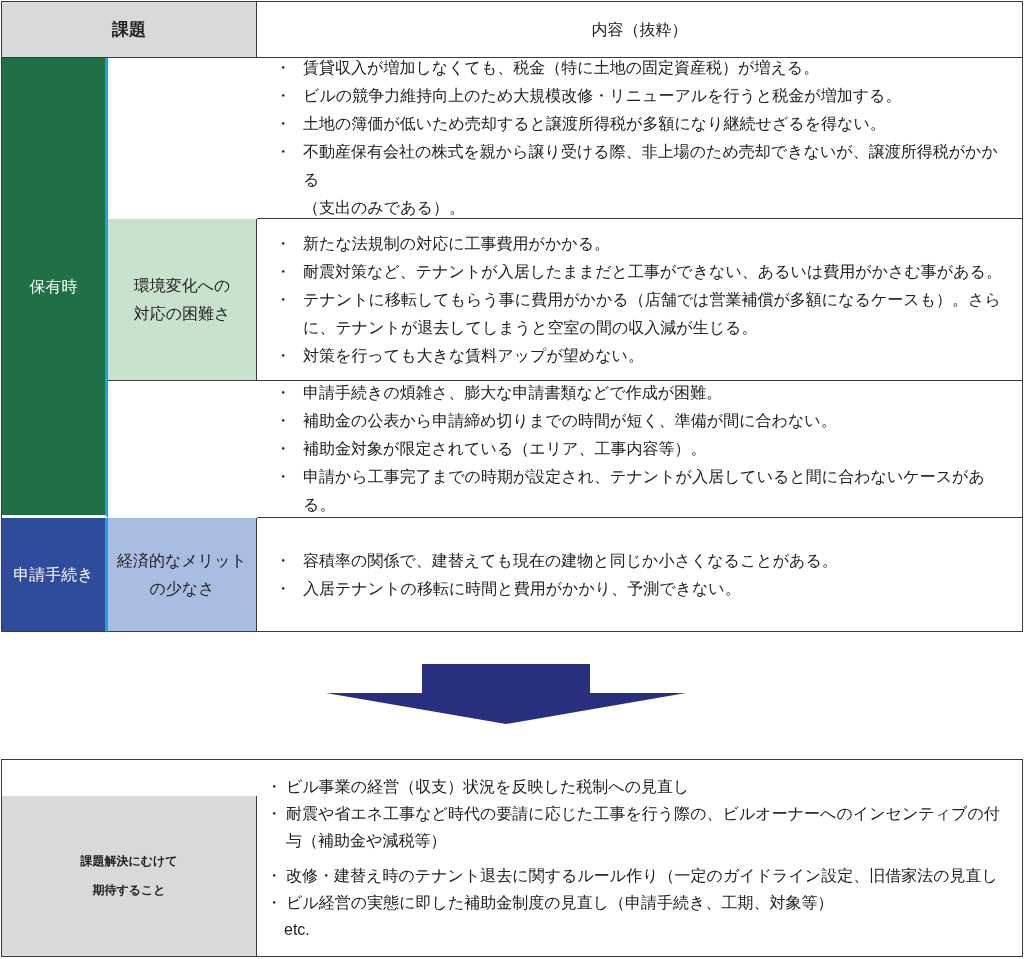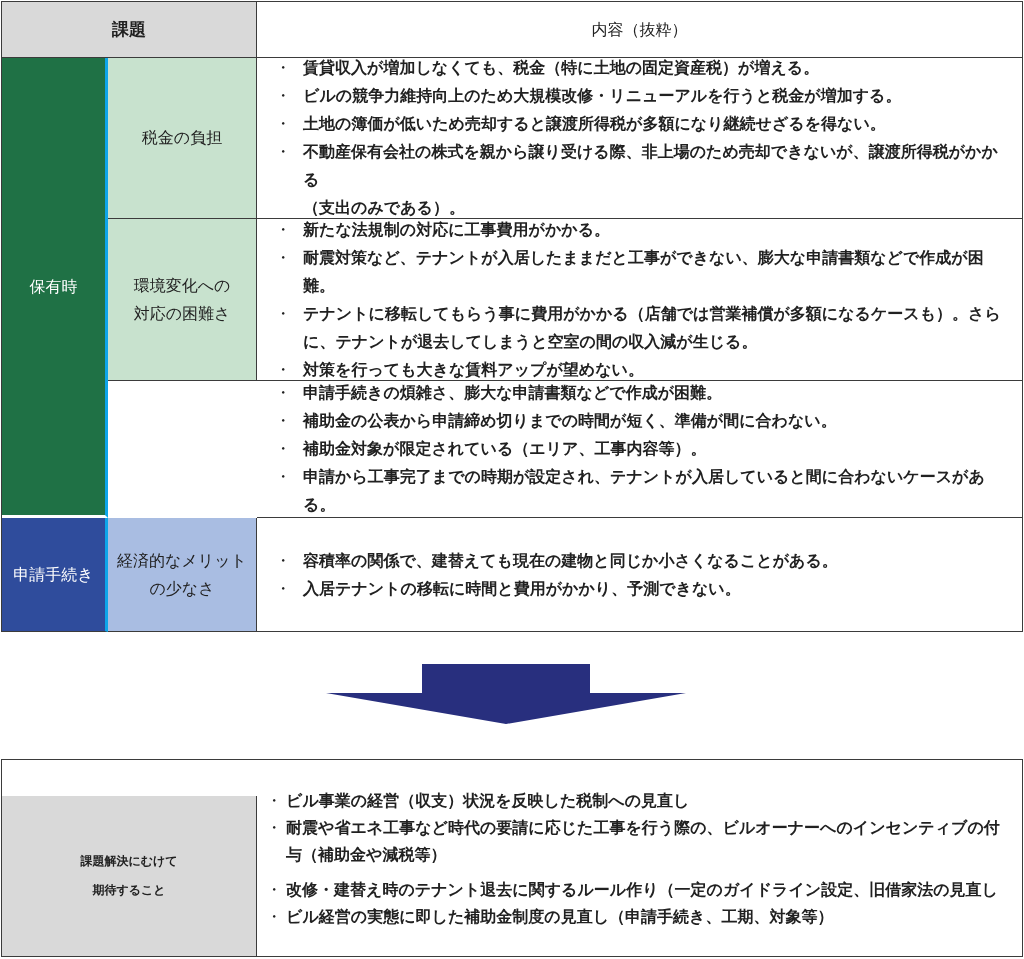--- a/index.html
+++ b/index.html
@@ -79,21 +79,21 @@
     padding:4px 8px 4px 14px;
     align-items:stretch;
   }
   .content-r1{grid-column:3;grid-row:2;}
   .content-r2{grid-column:3;grid-row:3;}
   .content-r3{grid-column:3;grid-row:4;}
   .content-r4{grid-column:3;grid-row:5;}
   
   .bullet{display:flex;align-items:flex-start;}
   .marker{flex:0 0 28px;text-align:left;padding-left:4px;}
-  .btext{flex:1 1 auto;white-space:pre-wrap;font-weight:bold;}
+  .btext{flex:1 1 auto;white-space:pre-wrap;}
   
   .arrow-wrap{
     margin-top:32px;
     width:1024px;
     display:flex;
     justify-content:center;
   }
   .arrow-wrap svg{display:block;transform:translateX(-6px);}
   
   .tbl.bottom{
@@ -126,21 +126,20 @@
 <body>
 
 <div class="canvas">
 
   <div class="tbl top">
     <div class="cell hdr hdr-challenge">課題</div>
     <div class="cell hdr hdr-content">内容（抜粋）</div>
 
     <div class="cell cat cat-holding">保有時</div>
 
-    <div class="cell sub sub-r1">税金の負担</div>
     <div class="cell content content-r1">
       <div class="bullet">
         <span class="marker">・</span>
         <span class="btext">賃貸収入が増加しなくても、税金（特に土地の固定資産税）が増える。</span>
       </div>
       <div class="bullet">
         <span class="marker">・</span>
         <span class="btext">ビルの競争力維持向上のため大規模改修・リニューアルを行うと税金が増加する。</span>
       </div>
       <div class="bullet">
@@ -156,21 +155,21 @@
 
     <div class="cell sub sub-r2">環境変化への
 対応の困難さ</div>
     <div class="cell content content-r2">
       <div class="bullet">
         <span class="marker">・</span>
         <span class="btext">新たな法規制の対応に工事費用がかかる。</span>
       </div>
       <div class="bullet">
         <span class="marker">・</span>
-        <span class="btext">耐震対策など、テナントが入居したままだと工事ができない、膨大な申請書類などで作成が困難。</span>
+        <span class="btext">耐震対策など、テナントが入居したままだと工事ができない、あるいは費用がかさむ事がある。</span>
       </div>
       <div class="bullet">
         <span class="marker">・</span>
         <span class="btext">テナントに移転してもらう事に費用がかかる（店舗では営業補償が多額になるケースも）。さら
 に、テナントが退去してしまうと空室の間の収入減が生じる。</span>
       </div>
       <div class="bullet">
         <span class="marker">・</span>
         <span class="btext">対策を行っても大きな賃料アップが望めない。</span>
       </div>
@@ -230,16 +229,17 @@
 与（補助金や減税等）</span>
       </div>
       <div class="bullet gap-above">
         <span class="marker">・</span>
         <span class="btext">改修・建替え時のテナント退去に関するルール作り（一定のガイドライン設定、旧借家法の見直し</span>
       </div>
       <div class="bullet">
         <span class="marker">・</span>
         <span class="btext">ビル経営の実態に即した補助金制度の見直し（申請手続き、工期、対象等）</span>
       </div>
+      <div class="etc-line">etc.</div>
     </div>
   </div>
 
 </div>
 
 </body></html>

